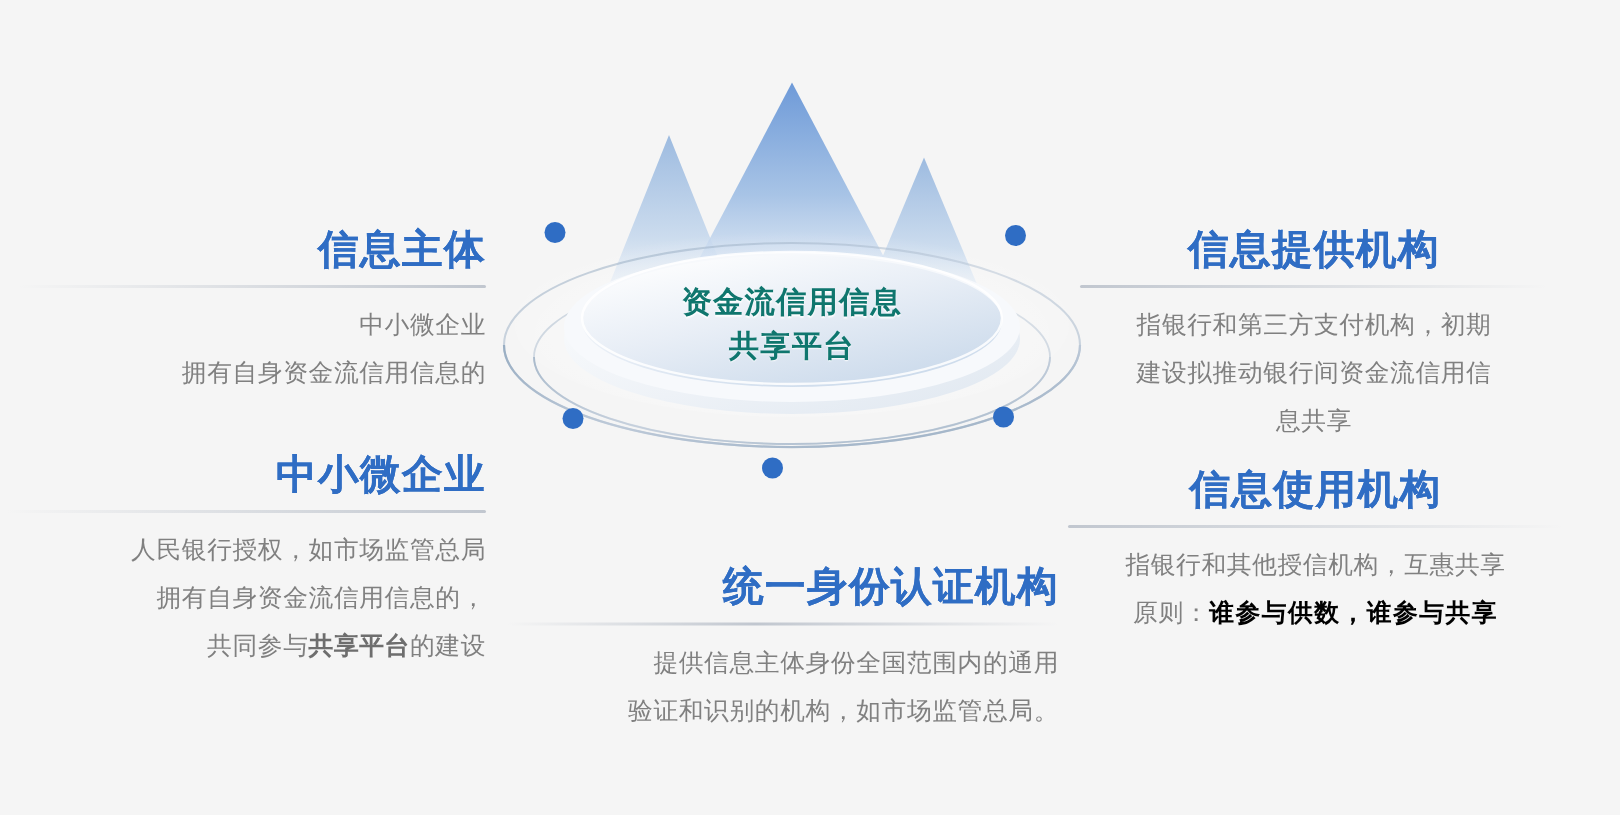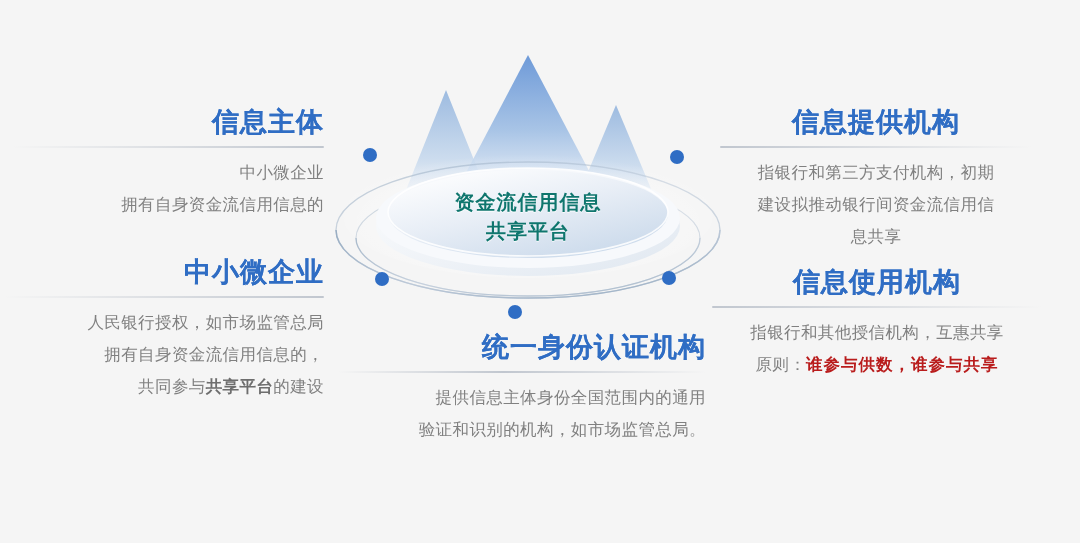--- a/index.html
+++ b/index.html
@@ -49,20 +49,21 @@
     letter-spacing: 1px;
     text-shadow: 0 1px 1px rgba(255,255,255,0.9);
   }
   .platform-label .ln {
     display: block;
   }
 
   
   .block {
     position: absolute;
+    margin-top: 44px;
   }
   .block .heading {
     font-size: 27px;
     font-weight: bold;
     line-height: 34px;
     letter-spacing: 1px;
     background: linear-gradient(180deg, #3a7ad0 0%, #2a62b4 100%);
     -webkit-background-clip: text;
     background-clip: text;
     color: #2f6dc4;
@@ -79,21 +80,21 @@
     font-size: 16.5px;
     line-height: 32px;
     color: #808080;
     letter-spacing: 0.4px;
   }
   .block .body b {
     color: #6e6e6e;
     font-weight: bold;
   }
   .block .body .hl {
-    color: #b91c1c;
+    color: #000000;
     font-weight: bold;
     letter-spacing: 1px;
   }
 
   
   .align-right {
     text-align: right;
   }
   .align-right .rule {
     background: linear-gradient(90deg, rgba(200,205,212,0) 0%, rgba(190,196,205,0.95) 100%);

